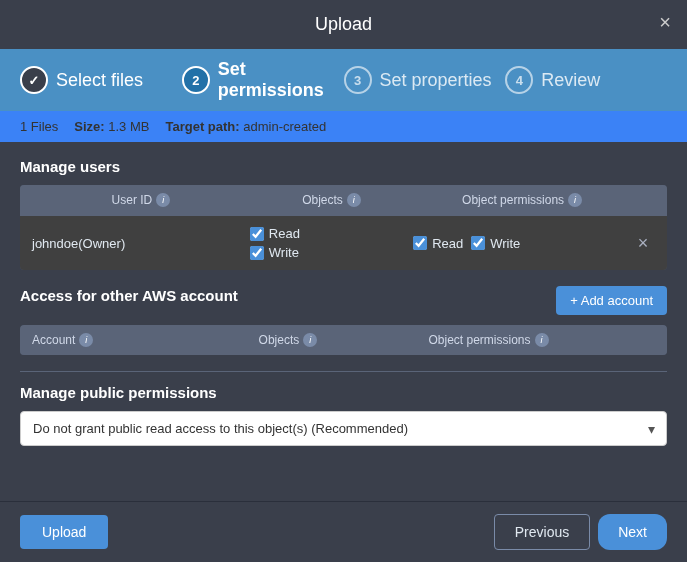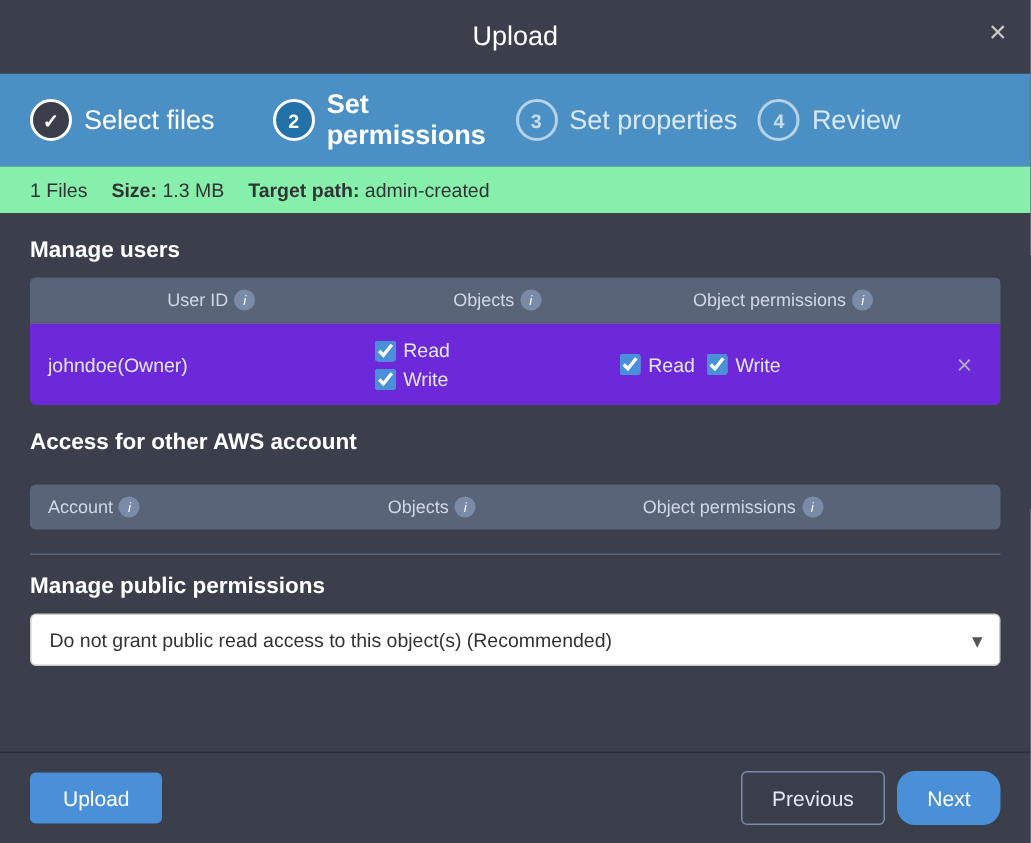--- a/index.html
+++ b/index.html
@@ -92,21 +92,21 @@
       font-size: 18px;
     }
     .step-label.active {
       font-weight: bold;
     }
     .step-label.inactive {
       color: rgba(255,255,255,0.8);
     }
     
     .info-bar {
-      background: #86efac;
+      background: #3b82f6;
       padding: 8px 20px;
       font-size: 13px;
       color: #333;
       display: flex;
       gap: 16px;
     }
     .info-bar span strong {
       font-weight: bold;
       text-align: center;
     }
@@ -158,21 +158,21 @@
       color: #fff;
       font-size: 9px;
       font-style: italic;
       cursor: pointer;
     }
     .table-row {
       display: flex;
       align-items: center;
       padding: 10px 12px;
       border-top: 1px solid #5a6478;
-      background: #6d28d9;
+      background: #404040;
     }
     .row-userid {
       flex: 2;
       color: #e0e8f0;
       font-size: 13px;
     }
     .row-objects {
       flex: 1.5;
       display: flex;
       flex-direction: column;
@@ -407,20 +407,21 @@
         </div>
         <div class="row-action">
           <button class="remove-btn">×</button>
         </div>
       </div>
     </div>
 
     <div class="aws-section">
       <div class="aws-header">
         <div class="section-title">Access for other AWS account</div>
+        <button class="add-account-btn">+ Add account</button>
       </div>
       <div class="table-container">
         <div class="aws-table-header">
           <div class="col col-userid">
             <span>Account</span>
             <span class="info-icon">i</span>
           </div>
           <div class="col col-objects">
             <span>Objects</span>
             <span class="info-icon">i</span>

